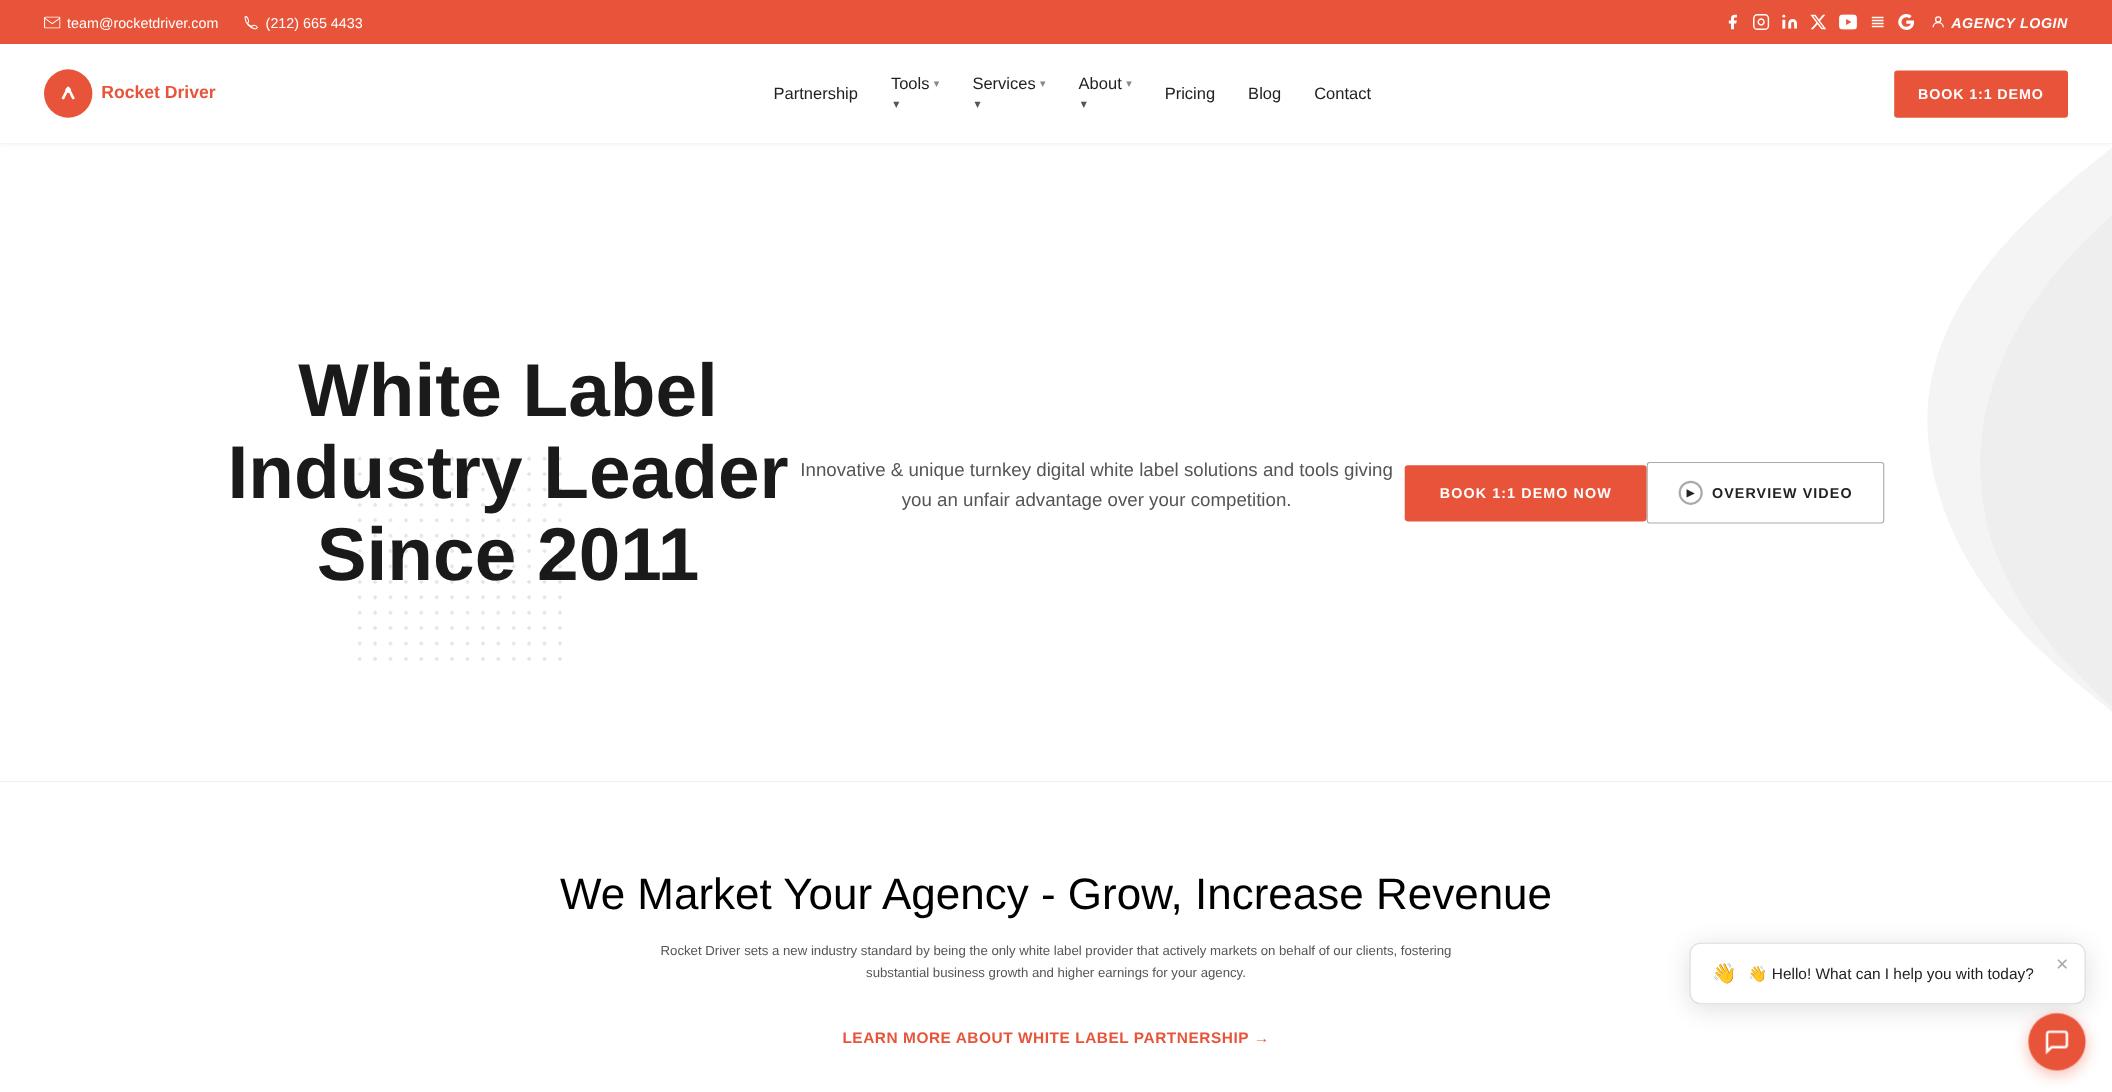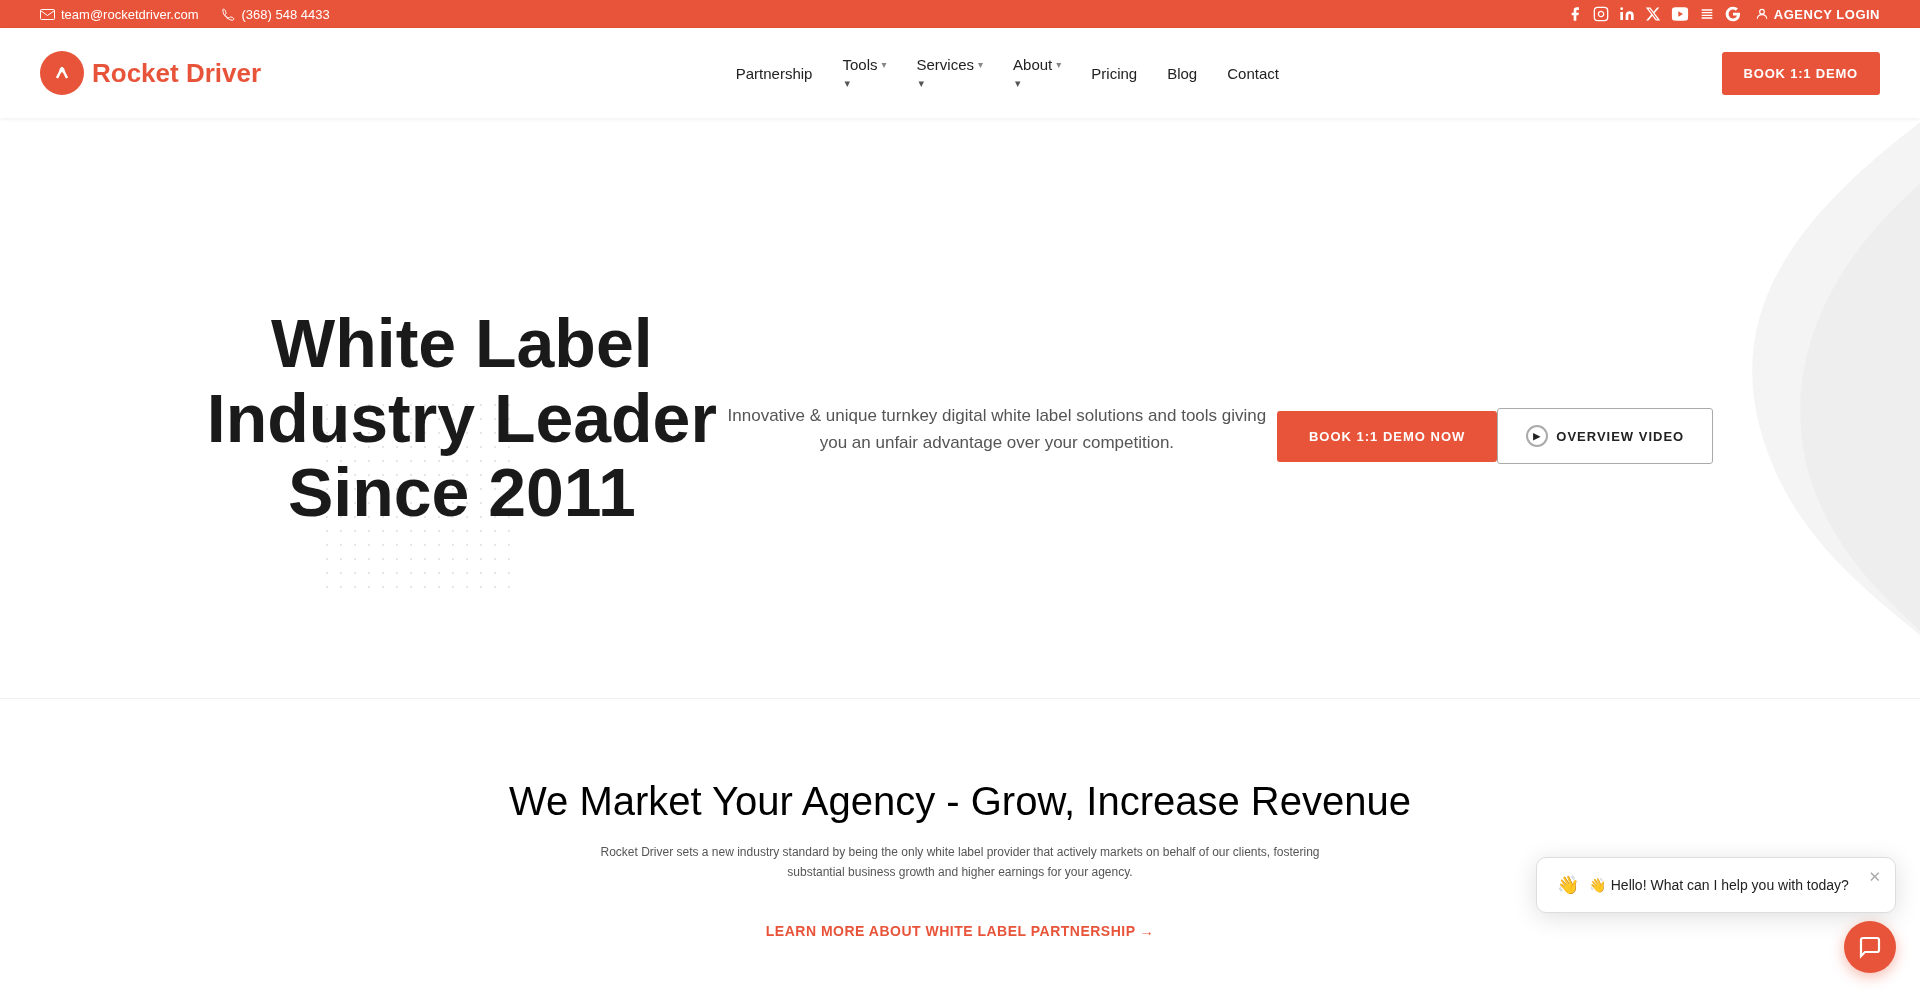--- a/index.html
+++ b/index.html
@@ -2,30 +2,30 @@
 <html><head>
   <meta charset="utf-8">
   <style>
     *, *::before, *::after { box-sizing: border-box; margin: 0; padding: 0; }
     body { font-family: 'Segoe UI', Arial, sans-serif; background: #fff; color: #222; overflow-x: hidden; }
 
     
     .top-bar {
       background: #e8543a;
       color: #fff;
-      height: 28px;
+      height: 40px;
       display: flex;
       align-items: center;
       justify-content: space-between;
       padding: 0 40px;
       font-size: 13px;
     }
     .top-bar-left { display: flex; align-items: center; gap: 24px; }
     .top-bar-left span { display: flex; align-items: center; gap: 6px; }
-    .top-bar-right { display: flex; align-items: center; gap: 14px; }
+    .top-bar-right { display: flex; align-items: center; gap: 14px; font-style: italic; }
     .top-bar-right .social-icons { display: flex; align-items: center; gap: 10px; }
     .top-bar-right .agency-login { display: flex; align-items: center; gap: 5px; font-weight: 600; letter-spacing: 0.5px; }
 
     
     .navbar {
       background: #fff;
       height: 90px;
       display: flex;
       align-items: center;
       justify-content: space-between;
@@ -35,21 +35,21 @@
       z-index: 10;
     }
     .logo { display: flex; align-items: center; gap: 8px; text-decoration: none; }
     .logo-icon {
       width: 44px; height: 44px;
       background: #e8543a;
       border-radius: 50%;
       display: flex; align-items: center; justify-content: center;
       color: #fff; font-size: 20px;
     }
-    .logo-text { font-size: 26px; font-weight: 700; color: #222; }
+    .logo-text { font-size: 16px; font-weight: 700; color: #222; }
     .logo-text span { color: #e8543a; }
 
     .nav-links { display: flex; align-items: center; gap: 30px; list-style: none; margin-left: 32px; }
     .nav-links li a {
       text-decoration: none;
       color: #222;
       font-size: 15px;
       font-weight: 500;
       display: flex; align-items: center; gap: 4px;
     }
@@ -245,21 +245,21 @@
       <svg width="15" height="11" viewBox="0 0 15 11" fill="none">
           <rect x="0.5" y="0.5" width="14" height="10" rx="1" stroke="white" fill="none"></rect>
           <path d="M0.5 1.5L7.5 6.5L14.5 1.5" stroke="white"></path>
         </svg>
       <span>team@rocketdriver.com</span>
     </span>
     <span>
       <svg width="13" height="13" viewBox="0 0 13 13" fill="none">
           <path d="M2 1C2 1 4 3 4 5C4 6 3 7 3 7C3 7 5 10 7 10C7 10 8 9 9 9C11 9 12 11 12 11C12 11 11 13 9 12C5 11 1 7 1 3C0 1 2 1 2 1Z" stroke="white" fill="none"></path>
         </svg>
-      <span>(368) 548 4433</span>
+      <span>(212) 665 4433</span>
     </span>
   </div>
   <div class="top-bar-right">
     <div class="social-icons">
 
       <svg width="16" height="16" viewBox="0 0 24 24" fill="white">
           <path d="M18 2h-3a5 5 0 0 0-5 5v3H7v4h3v8h4v-8h3l1-4h-4V7a1 1 0 0 1 1-1h3z"></path>
         </svg>
 
       <svg width="16" height="16" viewBox="0 0 24 24" fill="none" stroke="white" stroke-width="2">

